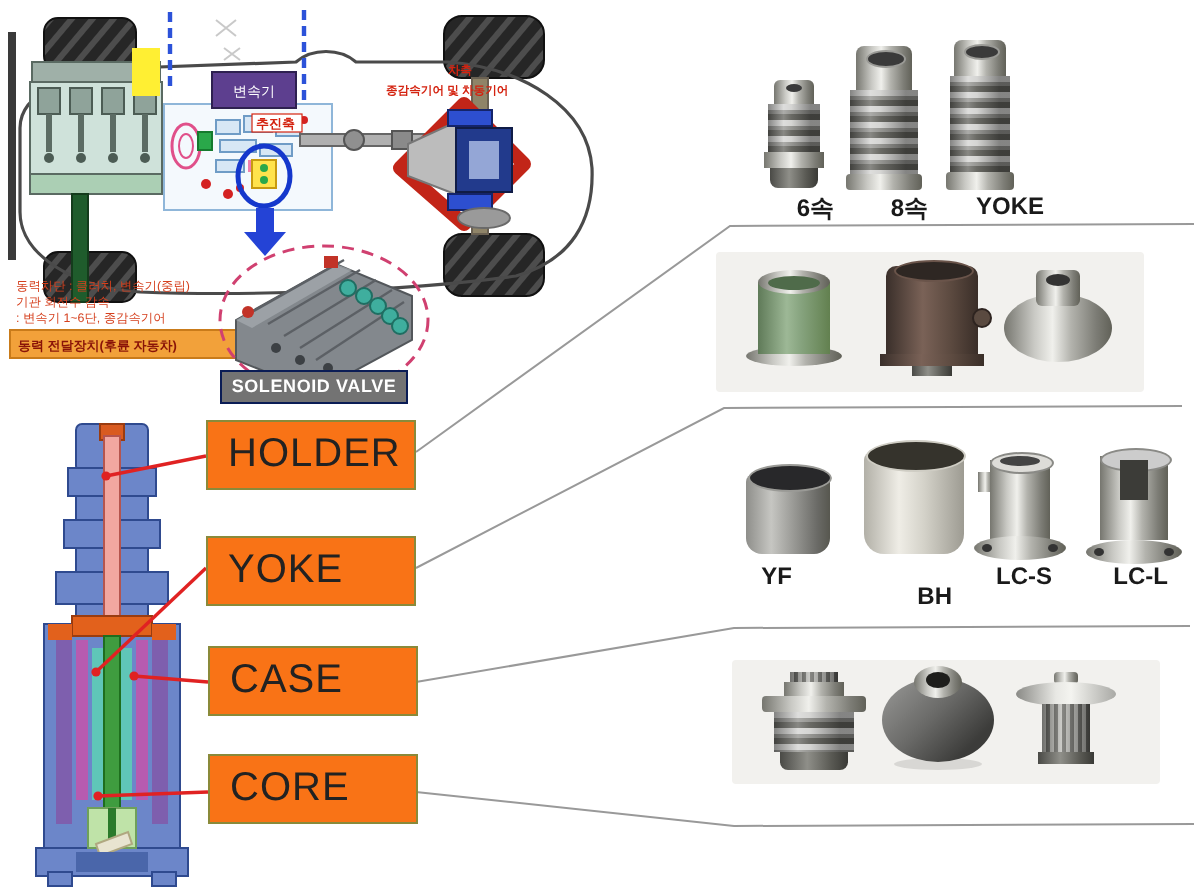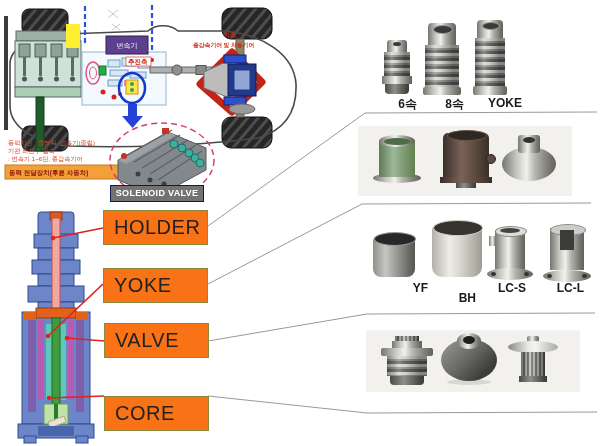--- a/index.html
+++ b/index.html
@@ -231,22 +231,22 @@
   <g fill="#e02222">
     <circle cx="53" cy="238" r="2.3"></circle>
       <circle cx="48" cy="336" r="2.3"></circle>
     <circle cx="67" cy="338" r="2.3"></circle>
       <circle cx="49" cy="398" r="2.3"></circle>
   </g>
 </svg>
 
 <div class="callout" style="left:103px;top:210px">HOLDER</div>
 <div class="callout" style="left:103px;top:268px">YOKE</div>
-<div class="callout" style="left:104px;top:323px">VALVE</div>
-<div class="callout" style="left:104px;top:396px">CORE</div>
+<div class="callout" style="left:104px;top:323px">CASE</div>
+<div class="callout" style="left:104px;top:377px">CORE</div>
 
 <div class="abs" style="left:0;top:0">
 
   <div class="part" style="left:382px;top:40px;width:30px;height:55px">
     <div class="abs metal" style="left:5px;top:0;width:20px;height:12px;border-radius:3px 3px 0 0"></div>
     <div class="abs etop" style="left:11px;top:2px;width:8px;height:4px;background:#3a3a3a"></div>
     <div class="abs ribs" style="left:2px;top:12px;width:26px;height:24px"></div>
     <div class="abs metal" style="left:0;top:36px;width:30px;height:8px"></div>
     <div class="abs metal-dark" style="left:3px;top:44px;width:24px;height:10px;border-radius:0 0 4px 4px"></div>
   </div>
@@ -310,21 +310,21 @@
     <div class="abs etop" style="left:37px;top:46px;width:5px;height:4px;background:#333"></div>
   </div>
   <div class="part" style="left:543px;top:224px;width:48px;height:58px">
     <div class="abs metal" style="left:7px;top:4px;width:34px;height:42px"></div>
     <div class="abs etop" style="left:7px;top:0;width:34px;height:10px;background:#ccc;border:1px solid #8a8a86"></div>
     <div class="abs" style="left:17px;top:6px;width:14px;height:20px;background:#3c3c38"></div>
     <div class="abs etop metal" style="left:0;top:46px;width:48px;height:12px"></div>
     <div class="abs etop" style="left:4px;top:50px;width:5px;height:4px;background:#333"></div>
     <div class="abs etop" style="left:39px;top:50px;width:5px;height:4px;background:#333"></div>
   </div>
-  <div class="part-label" style="left:388px;top:281px;width:40px">YF</div>
+  <div class="part-label" style="left:356px;top:281px;width:40px">YF</div>
   <div class="part-label" style="left:436px;top:291px;width:40px">BH</div>
   <div class="part-label" style="left:486px;top:281px;width:40px">LC-S</div>
   <div class="part-label" style="left:544px;top:281px;width:40px">LC-L</div>
 </div>
 
 <div class="band" style="left:366px;top:330px;width:214px;height:62px"></div>
 <div class="abs" style="left:0;top:0">
   <div class="part" style="left:381px;top:336px;width:52px;height:50px">
     <div class="abs knurl" style="left:14px;top:0;width:24px;height:6px"></div>
     <div class="abs metal" style="left:11px;top:5px;width:30px;height:7px"></div>

